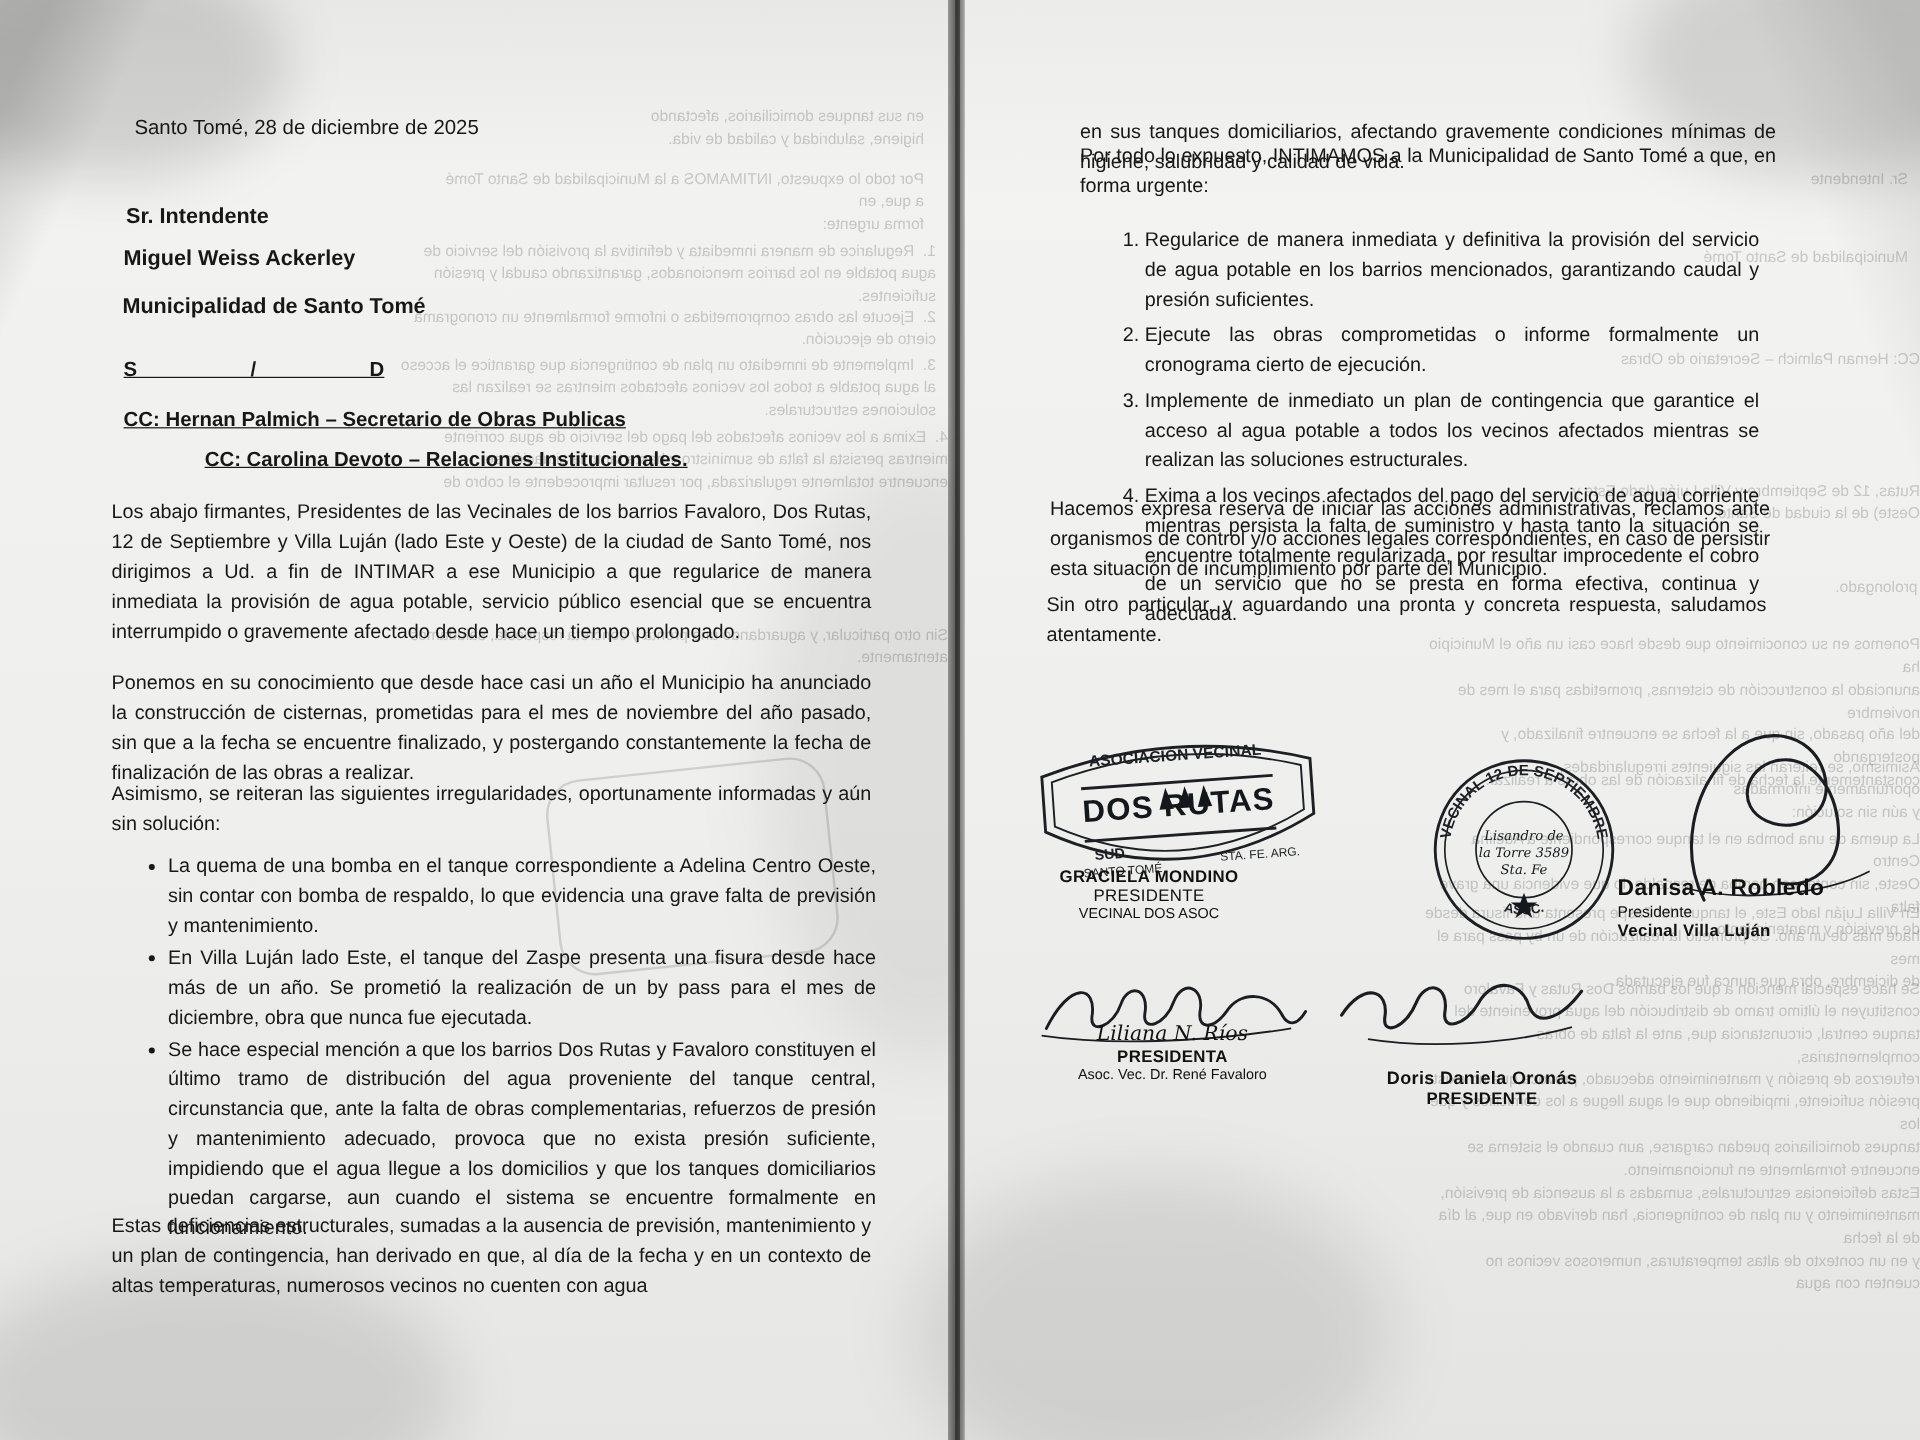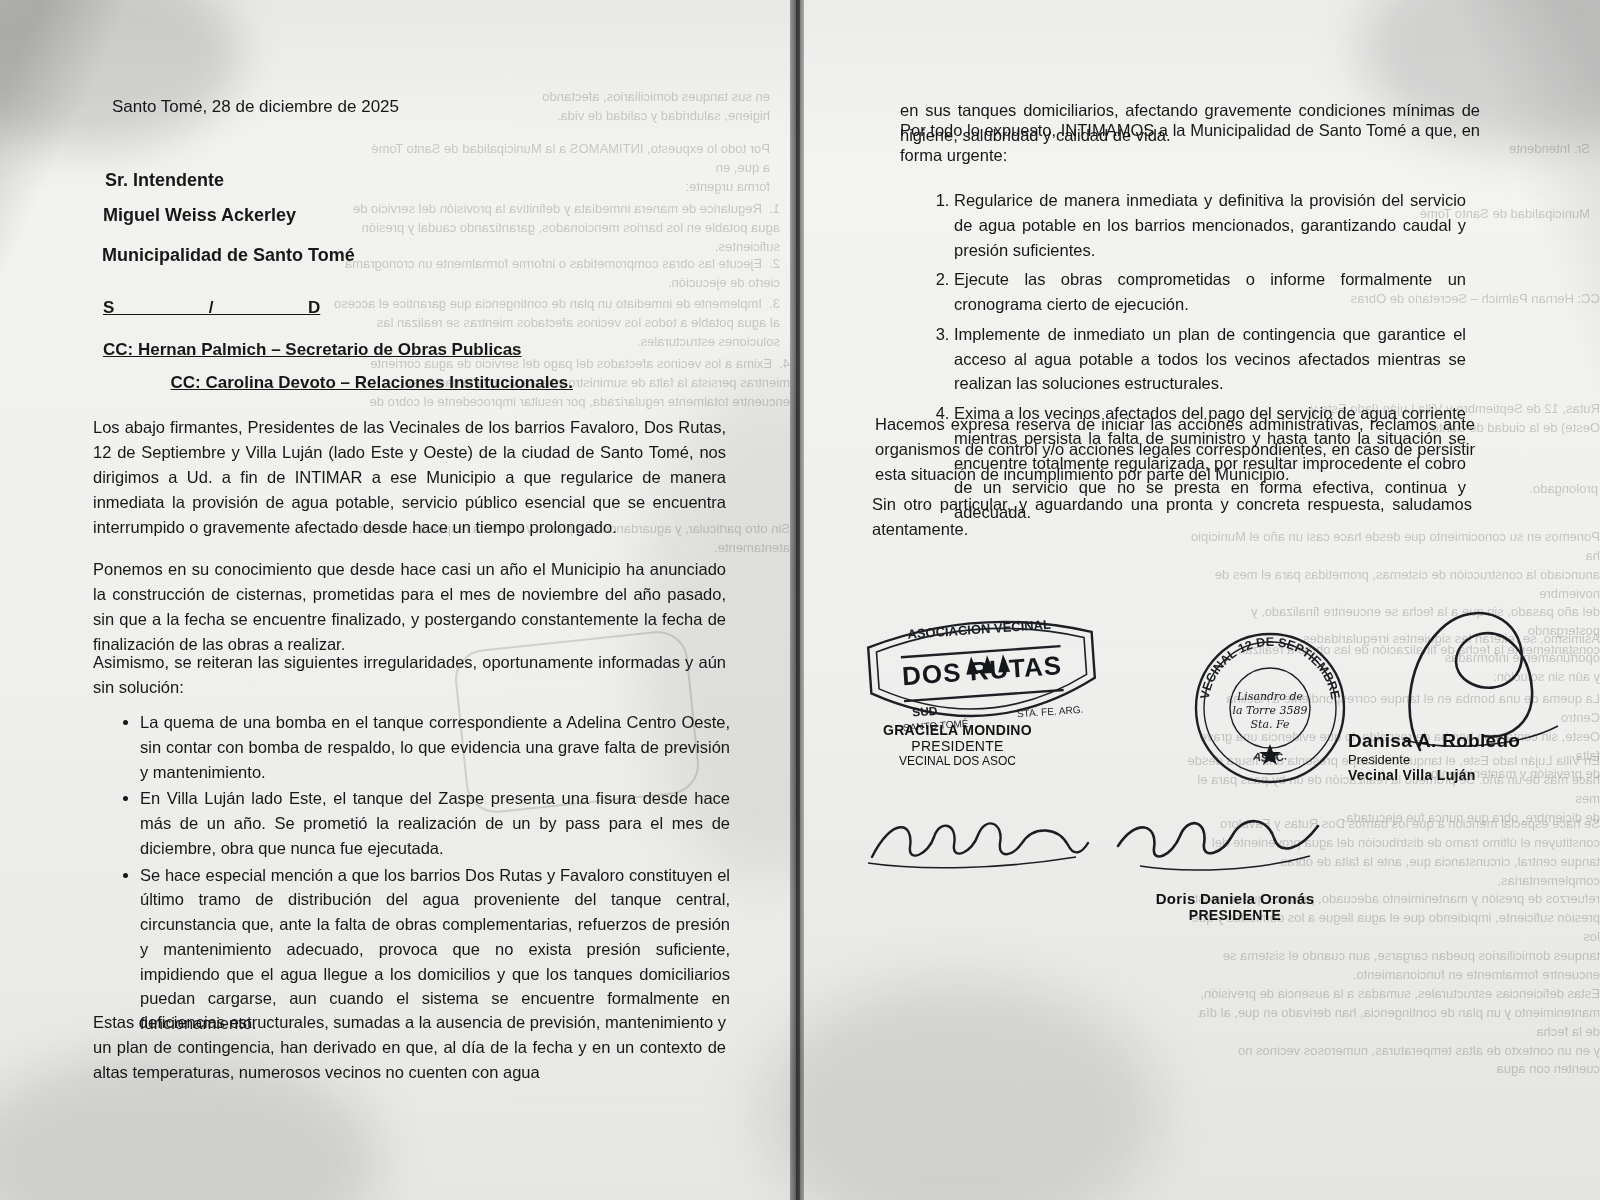--- a/index.html
+++ b/index.html
@@ -275,20 +275,25 @@
       <div class="role" style="font-weight:normal;">PRESIDENTE</div>
       <div class="org">VECINAL DOS ASOC</div>
     </div>
 
     <svg class="sig" style="left:62px;top:805px;" width="230" height="70" viewBox="0 0 230 70">
       <path d="M10 52 C30 12, 52 16, 48 42 C46 58, 66 50, 72 32 C78 14, 96 18, 92 40
                C90 56, 110 48, 116 30 C124 10, 142 18, 138 38 C136 54, 150 52, 160 38
                C172 20, 196 22, 206 40 C212 52, 220 48, 226 38" fill="none" stroke="#1b1d22" stroke-width="2.4" stroke-linecap="round"></path>
       <path d="M6 58 C60 66, 140 64, 214 52" fill="none" stroke="#1b1d22" stroke-width="1.6"></path>
     </svg>
+    <div class="sig-block" style="left:62px;top:852px;width:230px;">
+      <div class="nm">Liliana N. Ríos</div>
+      <div class="role">PRESIDENTA</div>
+      <div class="org">Asoc. Vec. Dr. René Favaloro</div>
+    </div>
 
     <svg class="sig" style="left:310px;top:800px;" width="220" height="80" viewBox="0 0 220 80">
       <path d="M8 46 C26 18, 48 24, 44 48 C42 64, 62 56, 70 36 C78 16, 98 20, 94 44
                C92 60, 112 54, 122 36 C134 14, 158 18, 164 38 C170 56, 190 50, 208 26" fill="none" stroke="#1b1d22" stroke-width="2.6" stroke-linecap="round"></path>
       <path d="M30 66 C80 74, 150 70, 200 56" fill="none" stroke="#1b1d22" stroke-width="1.5"></path>
     </svg>
     <div class="sig-block" style="left:330px;top:890px;width:210px;">
       <div class="role" style="font-size:15px;">Doris Daniela Oronás</div>
       <div class="role">PRESIDENTE</div>
     </div>

